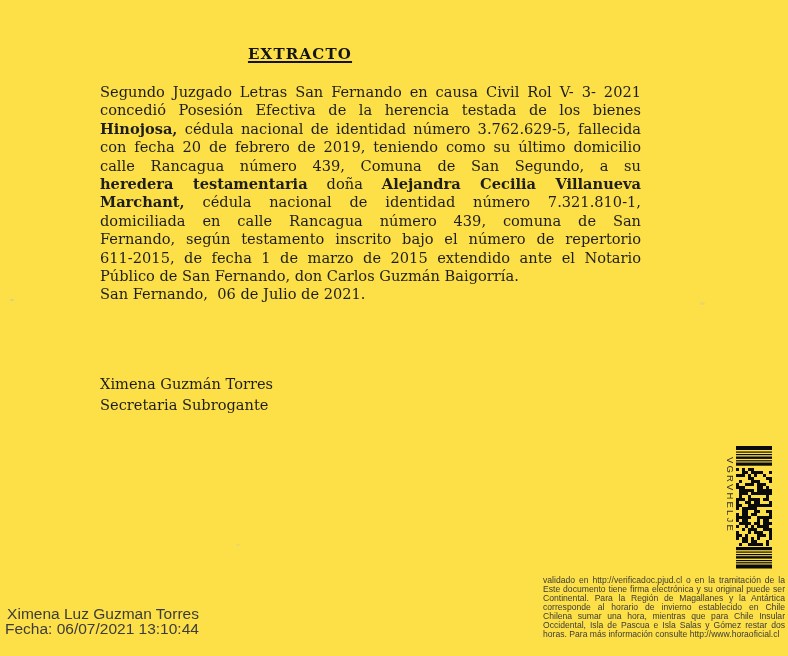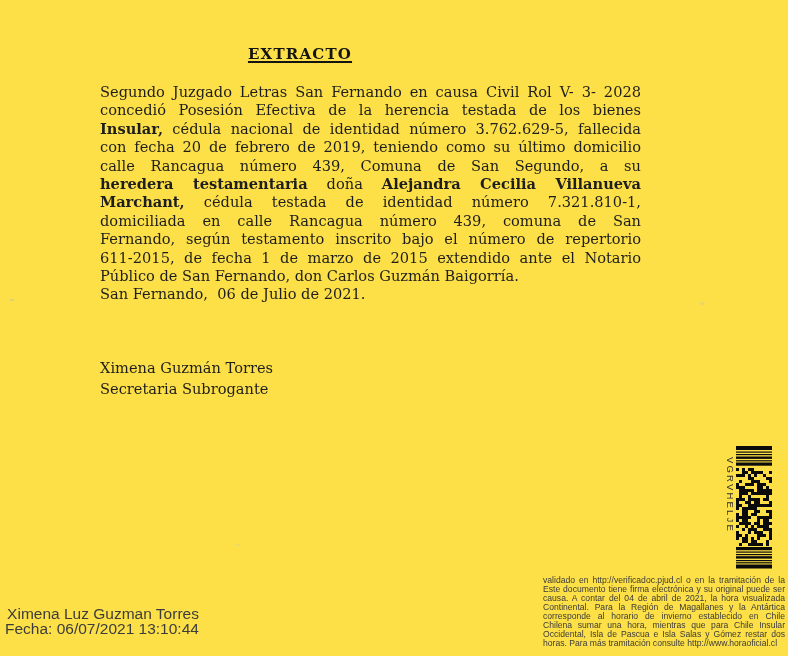--- a/index.html
+++ b/index.html
@@ -37,21 +37,21 @@
   .pline{white-space:nowrap;}
   .pline.just{
     white-space:normal;
     text-align:justify;
     text-align-last:justify;
   }
   .pline .b{font-weight:bold;}
   
   .signature{
     position:absolute;
-    left:100px;top:358px;
+    left:100px;top:374px;
     font-size:14.6px;line-height:20.5px;
     color:#1e1e1e;
   }
   
   .stamp{position:absolute;left:680px;top:440px;width:100px;height:135px;}
   .stamp-code{
     position:absolute;
     left:686px;top:488px;width:86px;height:14px;
     transform:rotate(90deg);
     font-family:"Liberation Sans", sans-serif;
@@ -86,27 +86,27 @@
   .speck{position:absolute;background:#bdbdbd;border-radius:50%;opacity:.55;}
 </style>
 </head>
 <body>
 
 <div class="page">
 
   <div class="doc-title">EXTRACTO</div>
 
   <div class="paragraph">
-      <div class="pline just"><span>Segundo Juzgado Letras San Fernando en causa Civil Rol V- 3- 2028</span></div>
+      <div class="pline just"><span>Segundo Juzgado Letras San Fernando en causa Civil Rol V- 3- 2021</span></div>
       <div class="pline just"><span>concedió Posesión Efectiva de la herencia testada de los bienes</span></div>
-      <div class="pline just"><span class="b">Insular,</span><span> cédula nacional de identidad número 3.762.629-5, fallecida</span></div>
+      <div class="pline just"><span class="b">Hinojosa,</span><span> cédula nacional de identidad número 3.762.629-5, fallecida</span></div>
       <div class="pline just"><span>con fecha 20 de febrero de 2019, teniendo como su último domicilio</span></div>
       <div class="pline just"><span>calle Rancagua número 439, Comuna de San Segundo, a su</span></div>
       <div class="pline just"><span class="b">heredera testamentaria</span><span> doña </span><span class="b">Alejandra Cecilia Villanueva</span></div>
-      <div class="pline just"><span class="b">Marchant,</span><span> cédula testada de identidad número 7.321.810-1,</span></div>
+      <div class="pline just"><span class="b">Marchant,</span><span> cédula nacional de identidad número 7.321.810-1,</span></div>
       <div class="pline just"><span>domiciliada en calle Rancagua número 439, comuna de San</span></div>
       <div class="pline just"><span>Fernando, según testamento inscrito bajo el número de repertorio</span></div>
       <div class="pline just"><span>611-2015, de fecha 1 de marzo de 2015 extendido ante el Notario</span></div>
       <div class="pline"><span>Público de San Fernando, don Carlos Guzmán Baigorría.</span></div>
       <div class="pline"><span>San Fernando, &nbsp;06 de Julio de 2021.</span></div>
     </div>
 
   <div class="signature">
     <div>Ximena Guzmán Torres</div>
     <div>Secretaria Subrogante</div>
@@ -303,26 +303,25 @@
       <rect x="15" y="97" width="3" height="3" fill="#0b0b0b"></rect>
       <rect x="18" y="97" width="3" height="3" fill="#0b0b0b"></rect>
       <rect x="21" y="97" width="3" height="3" fill="#0b0b0b"></rect>
       <rect x="24" y="97" width="3" height="3" fill="#0b0b0b"></rect>
       <rect x="30" y="97" width="3" height="3" fill="#0b0b0b"></rect>
     </svg>
 
   <div class="disclaimer">
       <div class="dline just">validado en http://verificadoc.pjud.cl o en la tramitación de la</div>
       <div class="dline just">Este documento tiene firma electrónica y su original puede ser</div>
-      <div class="dline just">causa. A contar del 04 de abril de 2021, la hora visualizada</div>
       <div class="dline just">Continental. Para la Región de Magallanes y la Antártica</div>
       <div class="dline just">corresponde al horario de invierno establecido en Chile</div>
       <div class="dline just">Chilena sumar una hora, mientras que para Chile Insular</div>
       <div class="dline just">Occidental, Isla de Pascua e Isla Salas y Gómez restar dos</div>
-      <div class="dline">horas. Para más tramitación consulte http://www.horaoficial.cl</div>
+      <div class="dline">horas. Para más información consulte http://www.horaoficial.cl</div>
     </div>
 
   <div class="footer-left">
     <div>Ximena Luz Guzman Torres</div>
     <div>Fecha: 06/07/2021 13:10:44</div>
   </div>
 
   <div class="speck" style="left:10px;top:299px;width:4px;height:2px;"></div>
   <div class="speck" style="left:700px;top:302px;width:5px;height:3px;opacity:.3;"></div>
   <div class="speck" style="left:236px;top:544px;width:4px;height:2px;opacity:.3;"></div>

